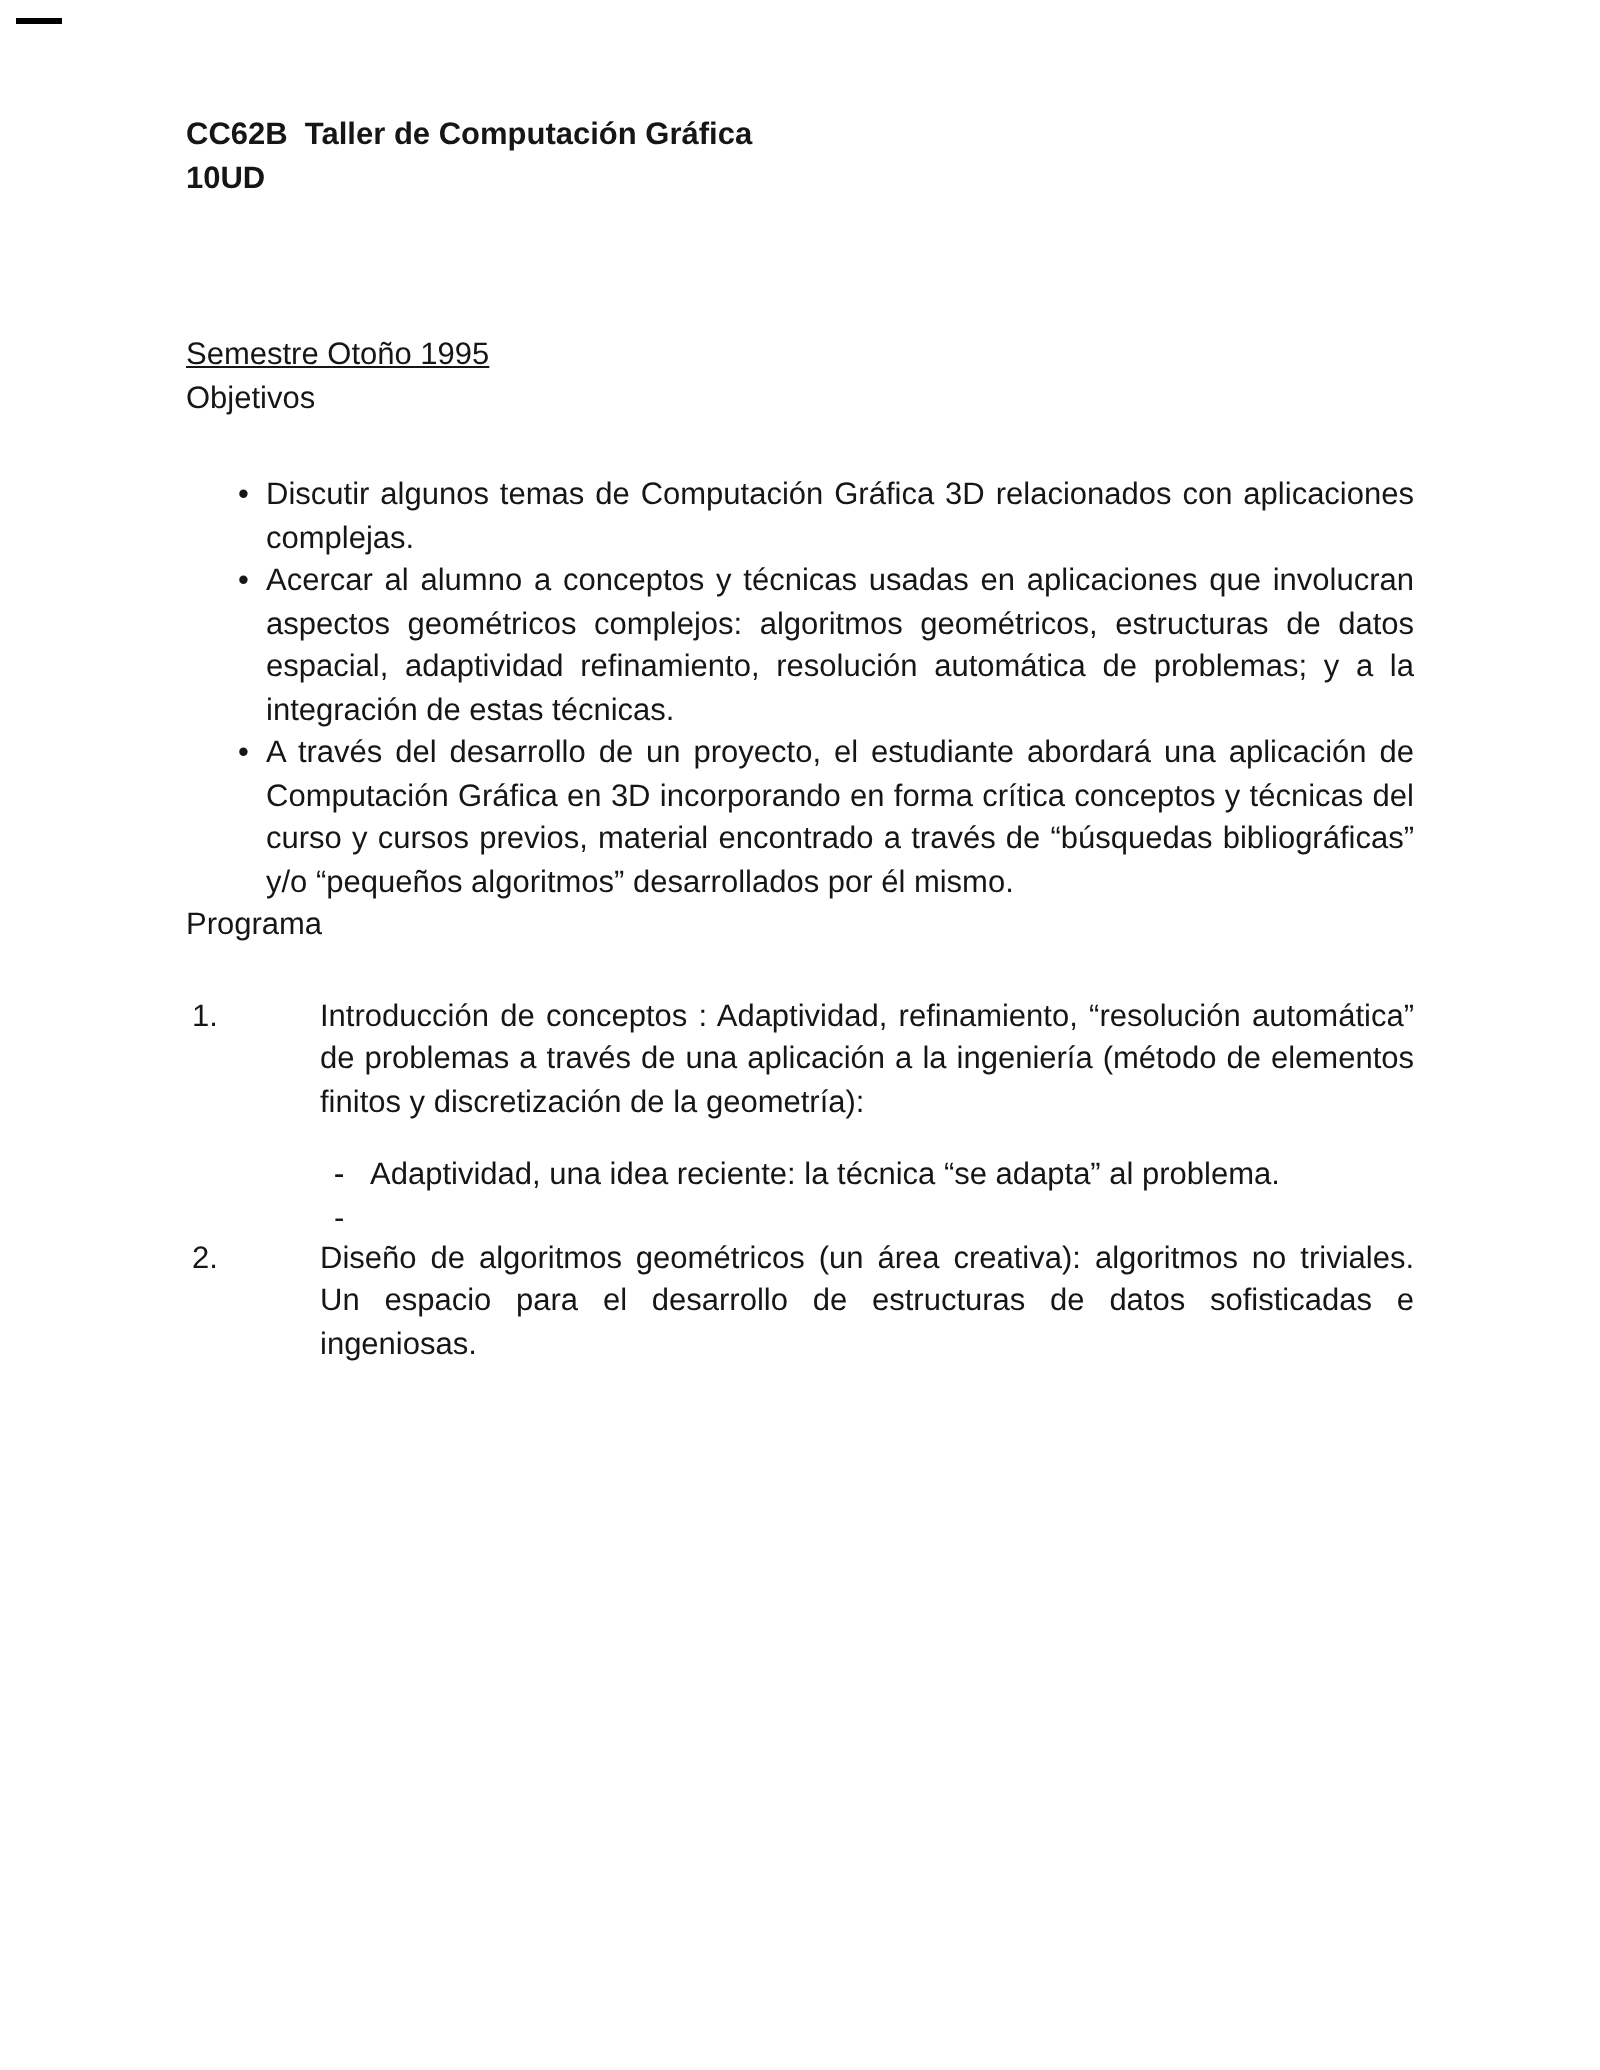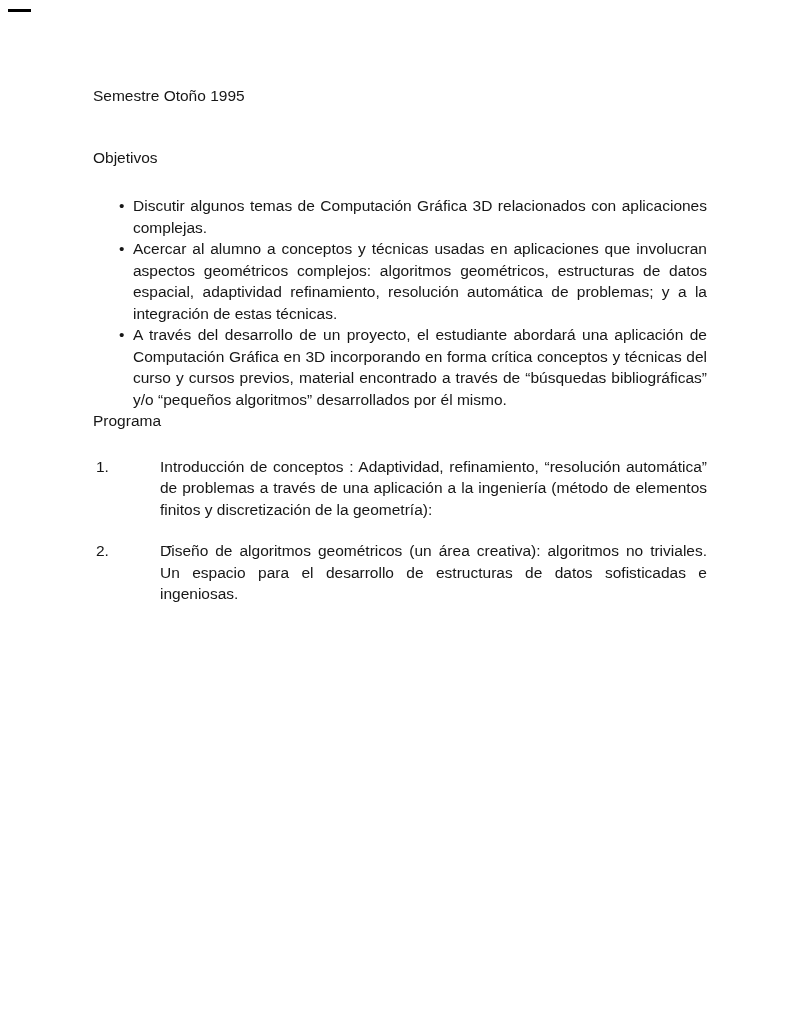--- a/index.html
+++ b/index.html
@@ -31,27 +31,27 @@
     background: #000000;
   }
   .content {
     padding: 57px 93px 0 93px; 
   }
   .doc-header .line {
     font-weight: bold;
     white-space: pre-wrap;
   }
   .semester {
-    margin-top: 28px;
+    margin-top: 67px;
+    text-decoration: underline;
   }
   .section-heading {
     font-weight: normal;
   }
   .heading-objetivos {
-    margin-top: 40px;
   }
   .bullet-list {
     margin-top: 27px;
   }
   .bullet-item {
     position: relative;
     padding-left: 40px;
     text-align: justify;
   }
   .bullet-marker {
@@ -93,20 +93,24 @@
 </style>
 </head>
 <body>
 
 <div class="page">
 
   <div class="artifact-dash"></div>
 
   <div class="content">
 
+    <header class="doc-header">
+      <div class="line">CC62B  Taller de Computación Gráfica</div>
+      <div class="line">10UD</div>
+    </header>
 
     <div class="semester">Semestre Otoño 1995</div>
 
     <div class="section-heading heading-objetivos">Objetivos</div>
 
     <div class="bullet-list">
       <div class="bullet-item">
         <span class="bullet-marker">•</span>
         <span class="item-text">Discutir algunos temas de Computación Gráfica 3D relacionados con aplicaciones complejas.</span>
       </div>
@@ -128,20 +132,21 @@
         <span class="num">1.</span>
         <span class="item-text">Introducción de conceptos :  Adaptividad, refinamiento, “resolución automática” de problemas a través de una aplicación a la ingeniería (método de elementos finitos y discretización de la geometría):</span>
       </div>
 
       <div class="sub-list">
         <div class="sub-item">
           <span class="dash-marker">-</span>
         </div>
         <div class="sub-item">
           <span class="dash-marker">-</span>
+          <span class="item-text">Adaptividad, una idea reciente:  la técnica “se adapta” al problema.</span>
         </div>
         <div class="sub-item">
           <span class="dash-marker">-</span>
         </div>
       </div>
 
       <div class="numbered-item second">
         <span class="num">2.</span>
         <span class="item-text">Diseño de algoritmos geométricos (un área creativa): algoritmos no triviales.  Un espacio para el desarrollo de estructuras de datos sofisticadas e ingeniosas.</span>
       </div>

